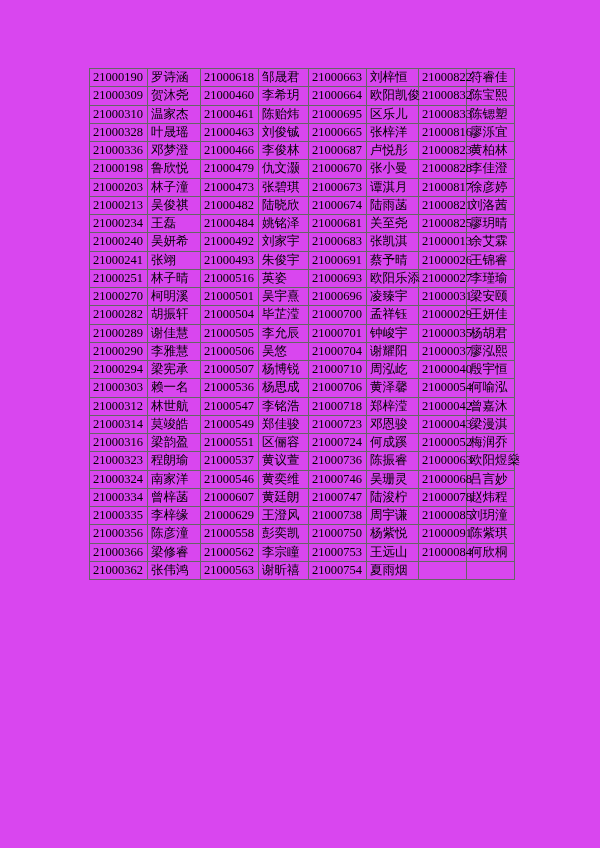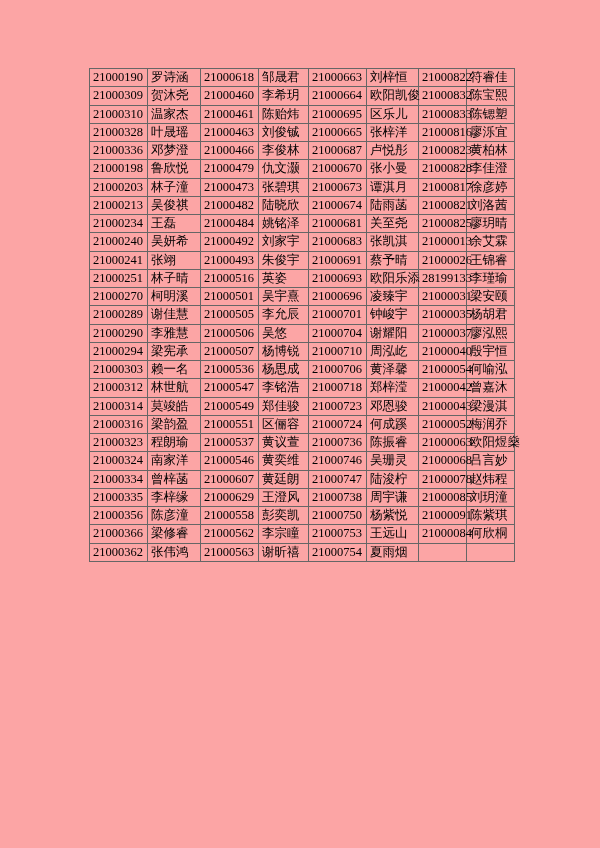--- a/index.html
+++ b/index.html
@@ -4,21 +4,21 @@
 <style>
   html, body {
     margin: 0;
     padding: 0;
     background: #ffffff;
   }
   .page {
     position: relative;
     width: 600px;
     height: 848px;
-    background: #fca5a5;
+    background: #d946ef;
     overflow: hidden;
   }
   table.roster {
     position: absolute;
     left: 89px;
     top: 68px;
     width: 425px;
     border-collapse: collapse;
     table-layout: fixed;
   }
@@ -169,34 +169,44 @@
           <td>21000026</td>
           <td>王锦睿</td>
         </tr>
         <tr>
           <td>21000251</td>
           <td>林子晴</td>
           <td>21000516</td>
           <td>英姿</td>
           <td>21000693</td>
           <td>欧阳乐添</td>
-          <td>28199133</td>
+          <td>21000027</td>
           <td>李瑾瑜</td>
         </tr>
         <tr>
           <td>21000270</td>
           <td>柯明溪</td>
           <td>21000501</td>
           <td>吴宇熹</td>
           <td>21000696</td>
           <td>凌臻宇</td>
           <td>21000031</td>
           <td>梁安颐</td>
         </tr>
         <tr>
+          <td>21000282</td>
+          <td>胡振轩</td>
+          <td>21000504</td>
+          <td>毕芷滢</td>
+          <td>21000700</td>
+          <td>孟祥钰</td>
+          <td>21000029</td>
+          <td>王妍佳</td>
+        </tr>
+        <tr>
           <td>21000289</td>
           <td>谢佳慧</td>
           <td>21000505</td>
           <td>李允辰</td>
           <td>21000701</td>
           <td>钟峻宇</td>
           <td>21000035</td>
           <td>杨胡君</td>
         </tr>
         <tr>

